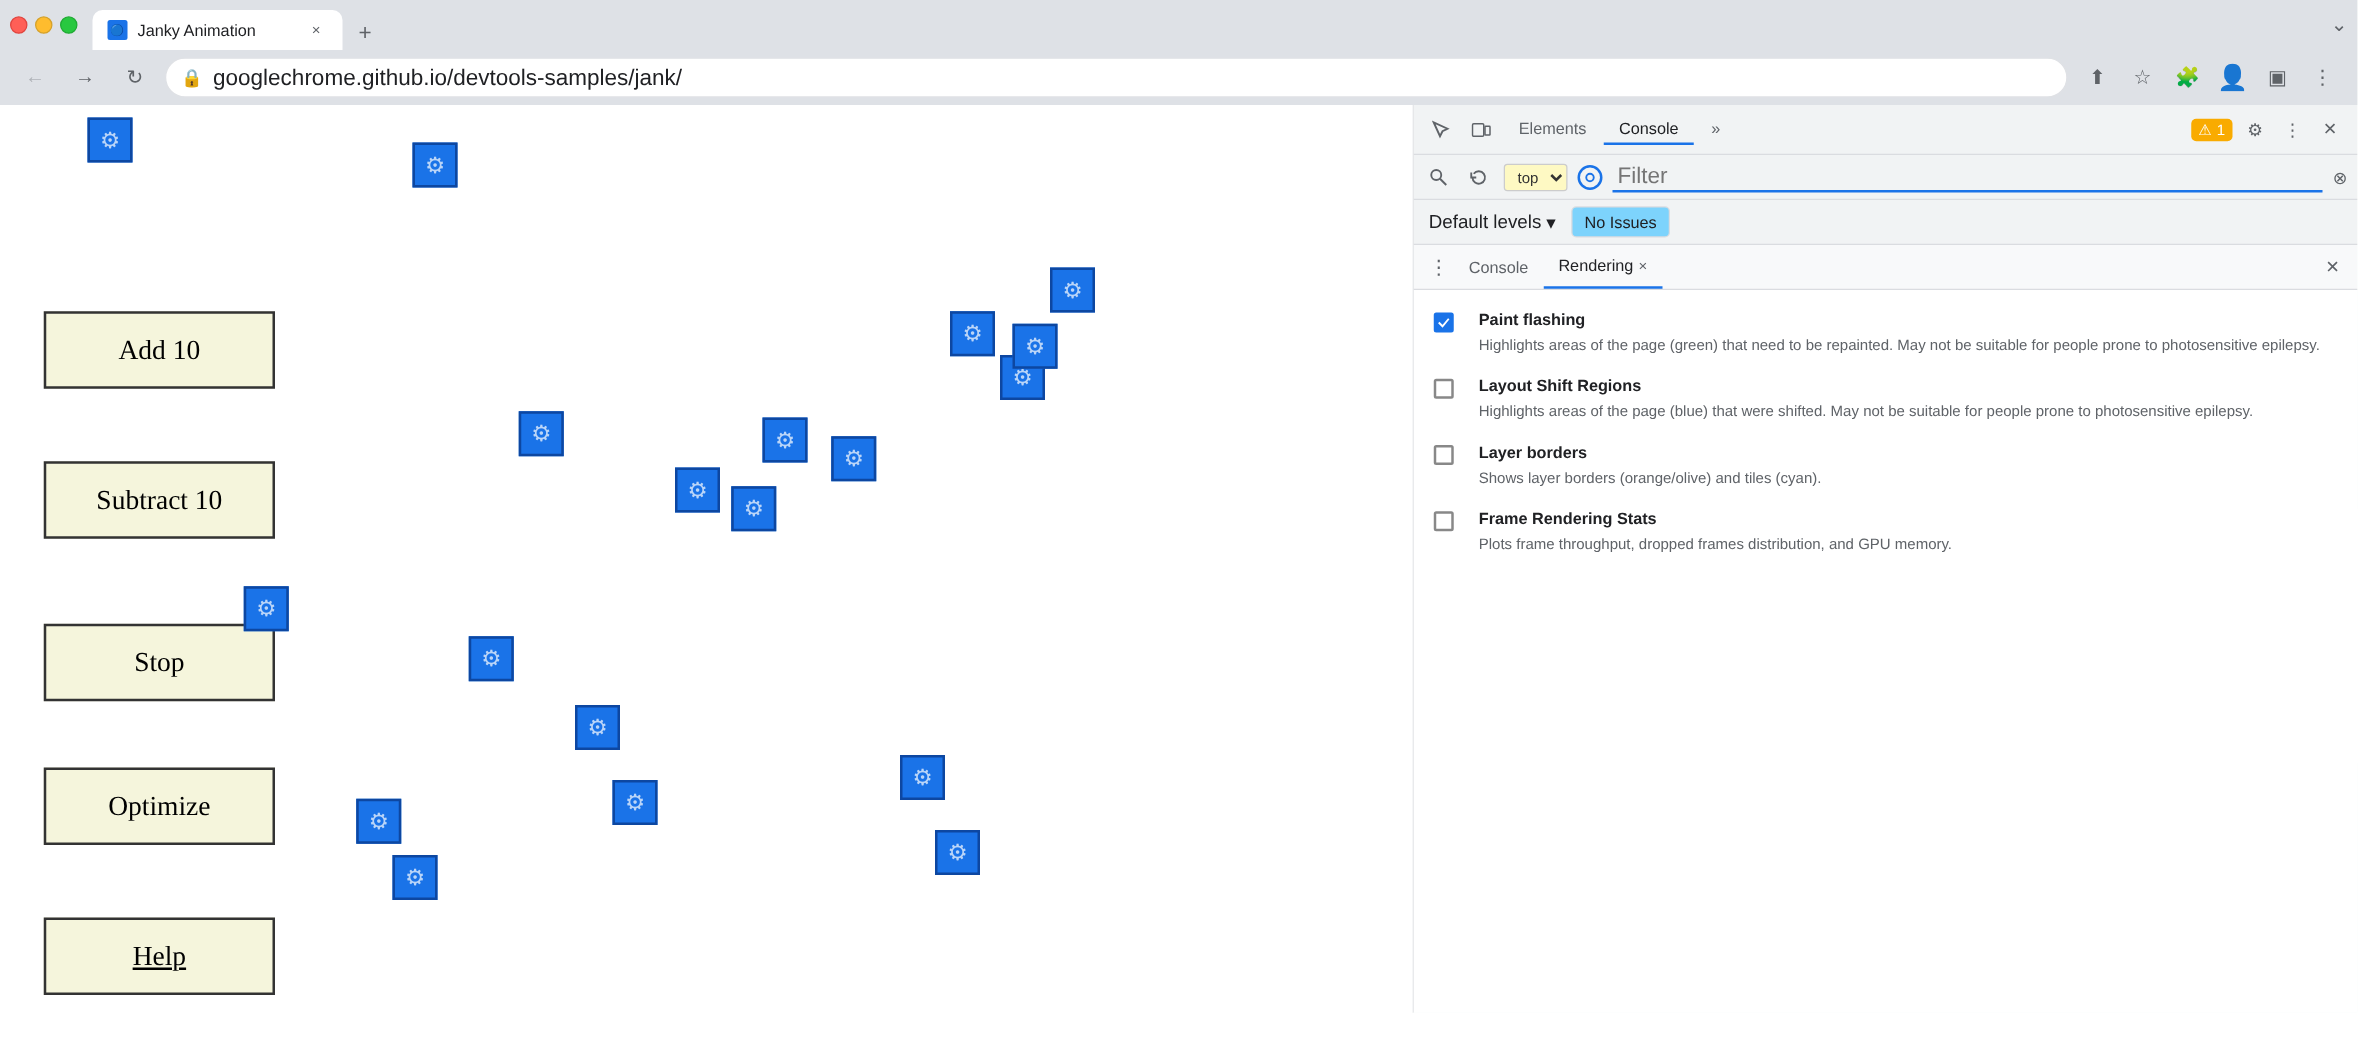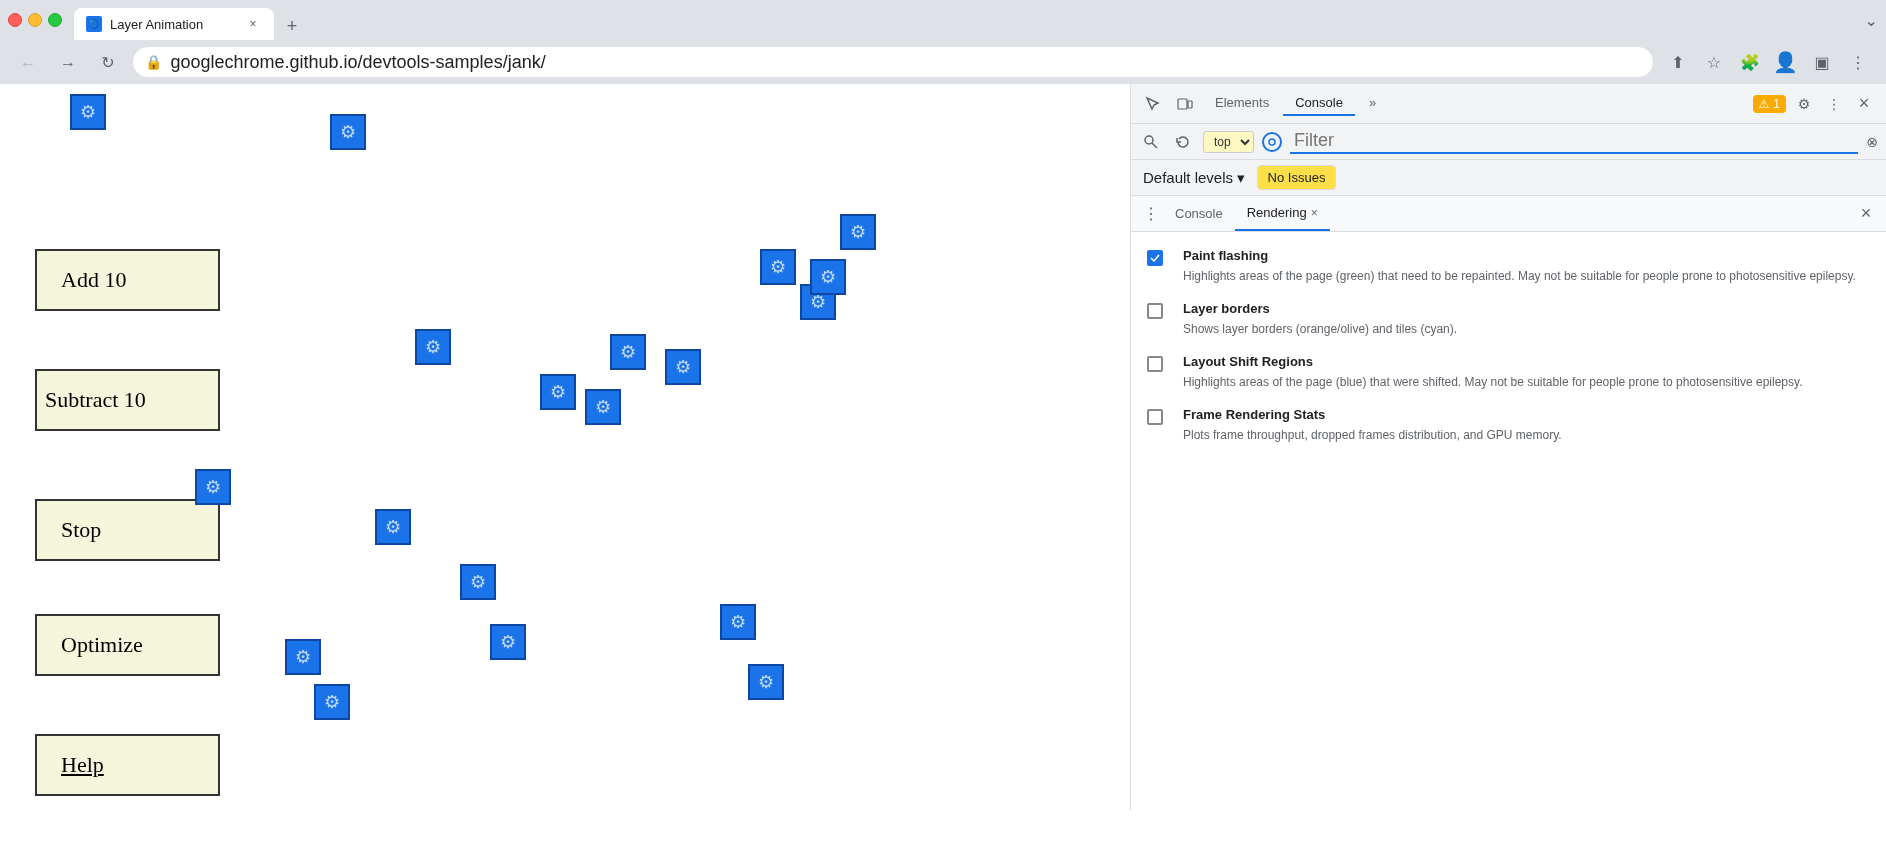--- a/index.html
+++ b/index.html
@@ -26,21 +26,21 @@
     .address-text { font-size: 18px; color: #202124; flex: 1; }
     .toolbar-actions { display: flex; align-items: center; gap: 4px; }
     .toolbar-icon { width: 32px; height: 32px; border-radius: 50%; display: flex; align-items: center; justify-content: center; cursor: pointer; color: #5f6368; font-size: 16px; }
 
     
     .main-area { display: flex; height: calc(846px - 120px); }
 
     
     .page-content { flex: 1; background: #fff; position: relative; overflow: hidden; }
     .page-buttons { position: absolute; top: 30px; left: 30px; display: flex; flex-direction: column; gap: 12px; z-index: 10; }
-    .page-btn { background: #f5f5dc; border: 2px solid #333; padding: 12px 20px; font-size: 22px; cursor: pointer; min-width: 170px; text-align: left; font-family: serif; }
+    .page-btn { background: #f5f5dc; border: 2px solid #333; padding: 12px 20px; font-size: 22px; cursor: pointer; min-width: 170px; text-align: center; font-family: serif; }
     .page-btn.help-btn { text-decoration: underline; }
 
     
     .blue-square { position: absolute; width: 36px; height: 36px; background: #1a73e8; border: 2px solid #0d47a1; display: flex; align-items: center; justify-content: center; }
     .blue-square::after { content: '⚙'; color: rgba(255,255,255,0.7); font-size: 18px; }
 
     
     .devtools-panel { width: 756px; background: #f8f9fa; border-left: 1px solid #dadce0; display: flex; flex-direction: column; }
     .devtools-header { background: #f1f3f4; border-bottom: 1px solid #dadce0; height: 40px; display: flex; align-items: center; padding: 0 8px; gap: 4px; }
     .devtools-tool-btn { width: 28px; height: 28px; border-radius: 4px; display: flex; align-items: center; justify-content: center; cursor: pointer; color: #5f6368; font-size: 14px; border: none; background: none; }
@@ -82,21 +82,21 @@
 
   <div class="title-bar">
     <div class="traffic-lights">
       <div class="traffic-light red"></div>
       <div class="traffic-light yellow"></div>
       <div class="traffic-light green"></div>
     </div>
     <div style="flex:1; display:flex; align-items:flex-end; height:100%;">
       <div class="tab">
         <div class="tab-favicon" style="font-size:9px;">🔵</div>
-        <span class="tab-title">Layer Animation</span>
+        <span class="tab-title">Janky Animation</span>
         <span class="tab-close">×</span>
       </div>
       <div class="new-tab-btn">+</div>
     </div>
     <div style="margin-left:auto; color:#5f6368; cursor:pointer; font-size:16px;">⌄</div>
   </div>
 
   <div class="toolbar">
     <div class="nav-btn disabled">←</div>
     <div class="nav-btn">→</div>
@@ -202,21 +202,21 @@
       </div>
       <input class="filter-input" type="text" placeholder="Filter" style="">
       <span class="filter-clear">⊗</span>
     </div>
 
     <div style="background:#f1f3f4; border-bottom:1px solid #dadce0; height:36px; display:flex; align-items:center; padding:0 12px; gap:12px;">
       <div style="display:flex; align-items:center; gap:4px; cursor:pointer; font-size:15px; color:#202124;">
         <span>Default levels</span>
         <span>▾</span>
       </div>
-      <div style="border:1px solid #dadce0; border-radius:4px; padding:4px 10px; font-size:13px; color:#202124; cursor:pointer; background:#fde047;">No Issues</div>
+      <div style="border:1px solid #dadce0; border-radius:4px; padding:4px 10px; font-size:13px; color:#202124; cursor:pointer; background:#7dd3fc;">No Issues</div>
     </div>
 
     <div class="devtools-tabs-second">
       <div class="more-btn">⋮</div>
       <div class="panel-tab">
         <span>Console</span>
       </div>
       <div class="panel-tab active panel-tab-with-close">
         <span>Rendering</span>
         <span class="panel-tab-close">×</span>
@@ -233,34 +233,34 @@
               </svg>
             </div>
             <div class="render-option-text">
               <h4>Paint flashing</h4>
               <p>Highlights areas of the page (green) that need to be repainted. May not be suitable for people prone to photosensitive epilepsy.</p>
             </div>
           </div>
           <div class="render-option">
             <div class="checkbox-empty"></div>
             <div class="render-option-text">
+              <h4>Layout Shift Regions</h4>
+              <p>Highlights areas of the page (blue) that were shifted. May not be suitable for people prone to photosensitive epilepsy.</p>
+            </div>
+          </div>
+          <div class="render-option">
+            <div class="checkbox-empty"></div>
+            <div class="render-option-text">
               <h4>Layer borders</h4>
               <p>Shows layer borders (orange/olive) and tiles (cyan).</p>
             </div>
           </div>
           <div class="render-option">
             <div class="checkbox-empty"></div>
             <div class="render-option-text">
-              <h4>Layout Shift Regions</h4>
-              <p>Highlights areas of the page (blue) that were shifted. May not be suitable for people prone to photosensitive epilepsy.</p>
-            </div>
-          </div>
-          <div class="render-option">
-            <div class="checkbox-empty"></div>
-            <div class="render-option-text">
               <h4>Frame Rendering Stats</h4>
               <p>Plots frame throughput, dropped frames distribution, and GPU memory.</p>
             </div>
           </div>
         </div>
     </div>
 
   </div>
 </div>
 

